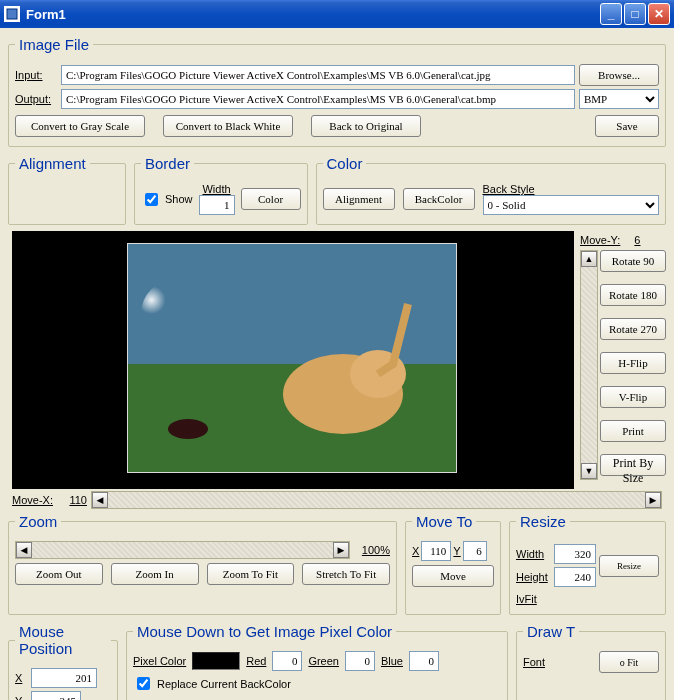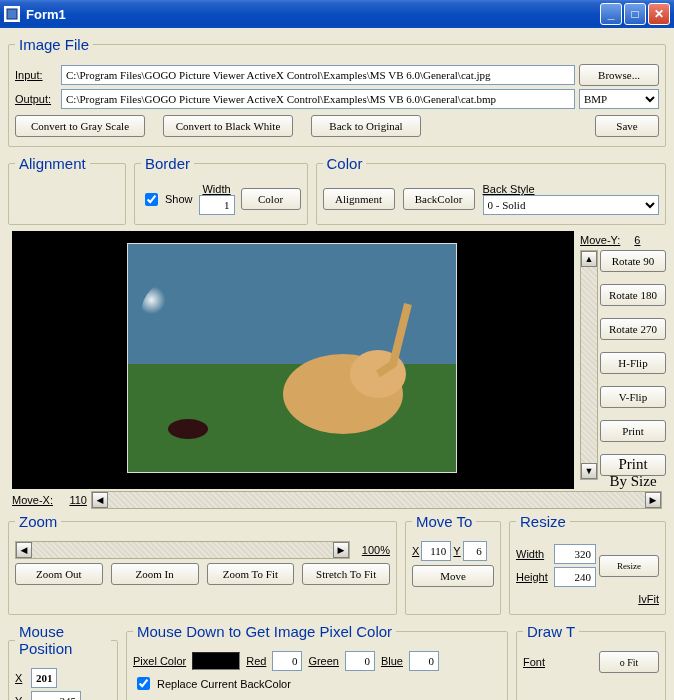--- a/index.html
+++ b/index.html
@@ -249,21 +249,21 @@
         <div class="sb-track"></div>
         <div class="sb-btn">▼</div>
       </div>
       <div style="display:flex;flex-direction:column;gap:12px">
         <button class="btn">Rotate 90</button>
         <button class="btn">Rotate 180</button>
         <button class="btn">Rotate 270</button>
         <button class="btn">H-Flip</button>
         <button class="btn">V-Flip</button>
         <button class="btn">Print</button>
-        <button class="btn" style="font-size:15px">Print By Size</button>
+        <button class="btn" style="font-size:12px">Print By Size</button>
       </div>
     </div>
   </div>
 </div>
 
 <div class="row" style="margin:0 6px">
   <span class="lbl">Move-X:</span>
   <span class="lbl" style="width:30px;text-align:right">110</span>
   <div class="scrollbar-h" style="flex:1">
     <div class="sb-btn">◀</div>
@@ -310,32 +310,32 @@
           <span class="lbl" style="width:36px">Width</span>
           <input type="text" class="field small-num" style="width: 42px;" value="320">
         </div>
         <div class="row" style="gap:2px">
           <span class="lbl" style="width:36px">Height</span>
           <input type="text" class="field small-num" style="width: 42px;" value="240">
         </div>
       </div>
       <button class="btn" style="width:40px;align-self:center;font-size:9px">Resize</button>
     </div>
-    <div class="row" style="justify-content:flex-end">
+    <div class="row" style="justify-content:flex-start">
           <span class="lbl">IvFit</span>
         </div>
   </fieldset>
 </div>
 
 <div class="hflex">
   <fieldset class="group" style="flex:0 0 110px">
     <legend>Mouse Position</legend>
     <div class="row">
           <span class="lbl" style="width:12px">X</span>
-      <input type="text" class="field small-num" style="width: 26px; font-weight: bold;" value="201">
+      <input type="text" class="field small-num" style="width: 66px;" value="201">
         </div>
     <div class="row">
           <span class="lbl" style="width:12px">Y</span>
       <input type="text" class="field small-num" style="width: 50px;" value="245">
         </div>
   </fieldset>
   <fieldset class="group" style="flex:1">
     <legend>Mouse Down to Get Image Pixel Color</legend>
     <div class="row" style="gap:6px">
       <span class="lbl">Pixel Color</span>

